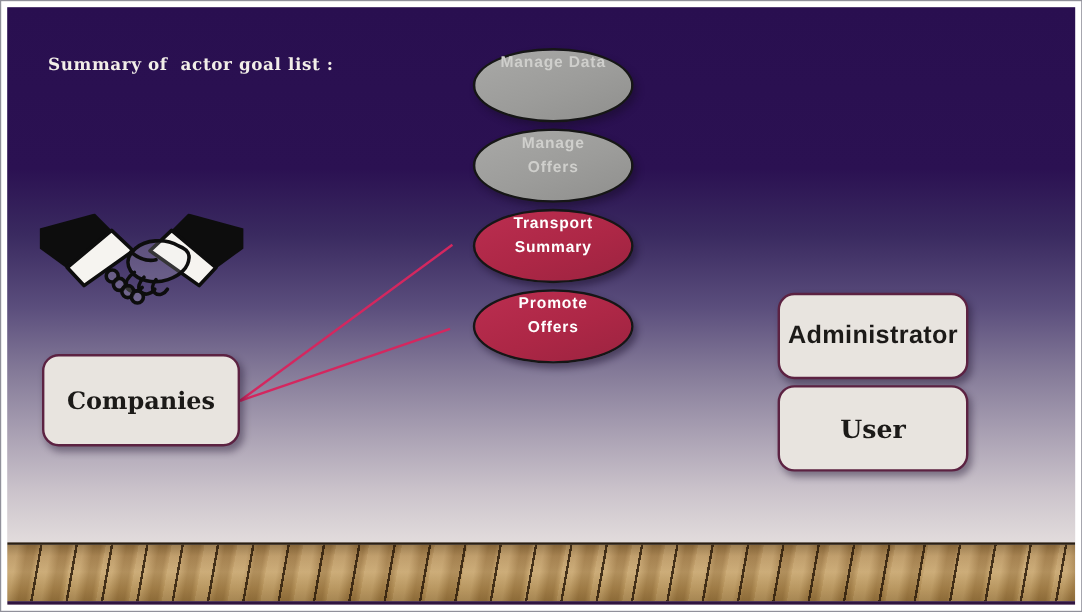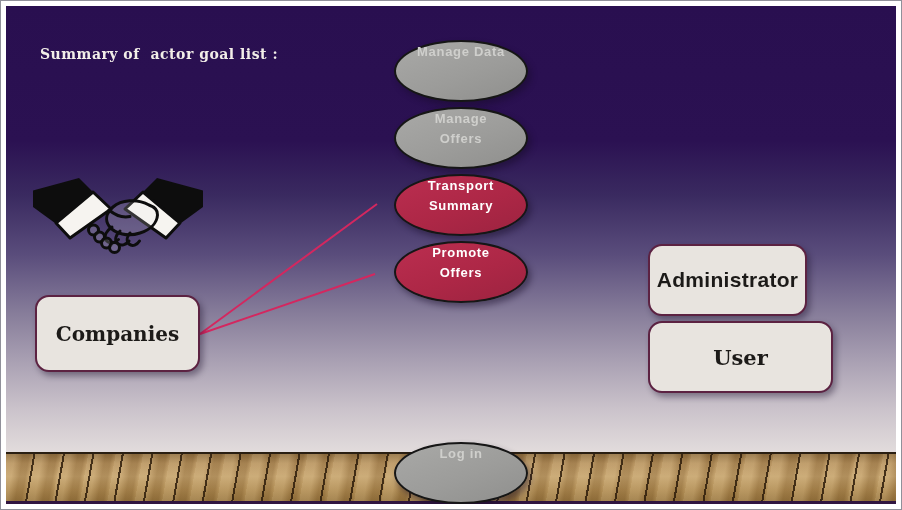--- a/index.html
+++ b/index.html
@@ -49,21 +49,21 @@
     border:2px solid var(--actor-box-border,#5c2242);
     border-radius:14px;
     display:flex;align-items:center;justify-content:center;
     box-shadow:3px 4px 6px rgba(22,10,38,.4);
     color:#1c1a18;
   }
   .actor-companies{left:29px;top:289px;width:165px;height:77px;
     font-family:"DejaVu Serif",serif;font-weight:bold;font-size:20px;}
   .actor-admin{left:642px;top:207px;width:159px;height:72px;
     font-family:"Liberation Sans",sans-serif;font-weight:bold;font-size:21px;letter-spacing:.3px;margin-top:31px;}
-  .actor-user{left:642px;top:315px;width:185px;height:72px;
+  .actor-user{left:642px;top:315px;width:159px;height:72px;
     font-family:"DejaVu Serif",serif;font-weight:bold;font-size:21px;}
   
   .connections{position:absolute;inset:0;z-index:1;}
   .handshake{position:absolute;left:27px;top:172px;width:170px;height:95px;z-index:2;}
   .floor{
     position:absolute;left:0;right:0;bottom:0;height:52px;z-index:1;
     border-top:2px solid #2a1f12;
     border-bottom:3px solid #301540;
     background:
       repeating-linear-gradient(100deg,
@@ -119,23 +119,20 @@
     </div>
     <div class="goal goal-gray" style="top:101px">
       <span class="goal-label">Manage Offers</span>
     </div>
     <div class="goal goal-red" style="top:168px">
       <span class="goal-label">Transport Summary</span>
     </div>
     <div class="goal goal-red" style="top:235px">
       <span class="goal-label">Promote Offers</span>
     </div>
-    <div class="goal goal-gray" style="top:436px">
-      <span class="goal-label">Log in</span>
-    </div>
 
     <div class="actor actor-companies">
       <span>Companies</span>
     </div>
     <div class="actor actor-admin">
       <span>Administrator</span>
     </div>
     <div class="actor actor-user">
       <span>User</span>
     </div>

